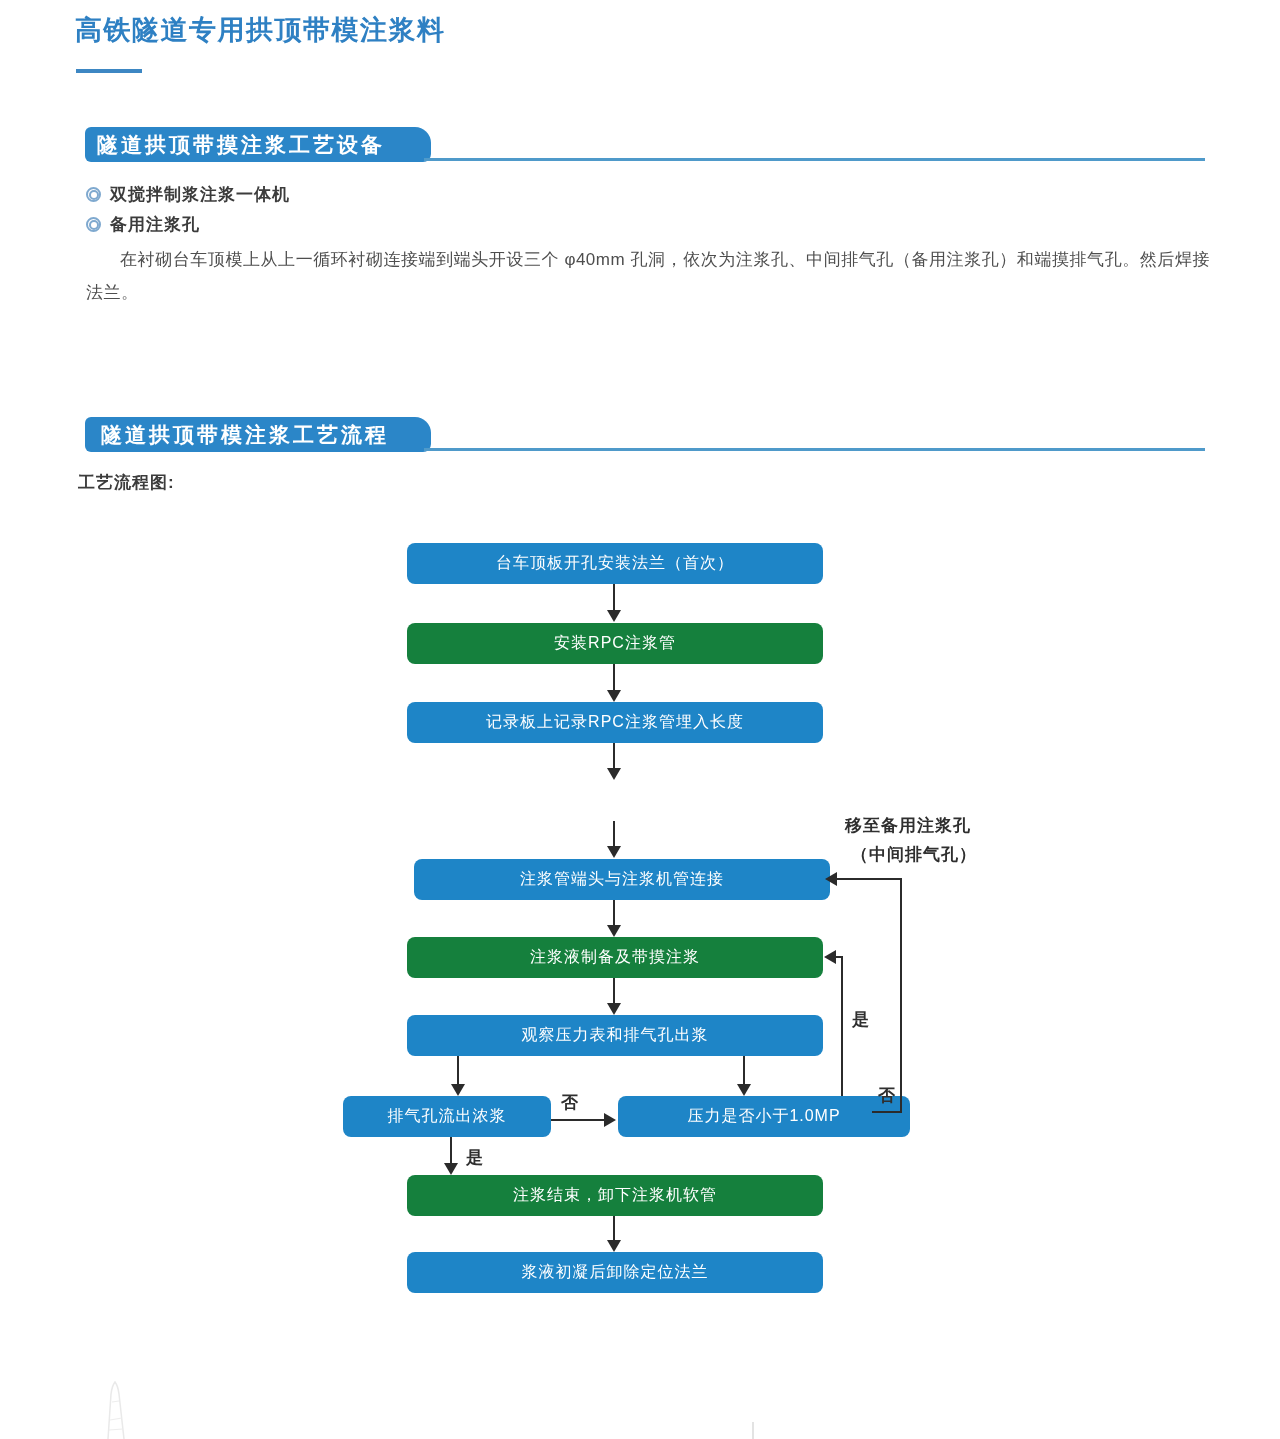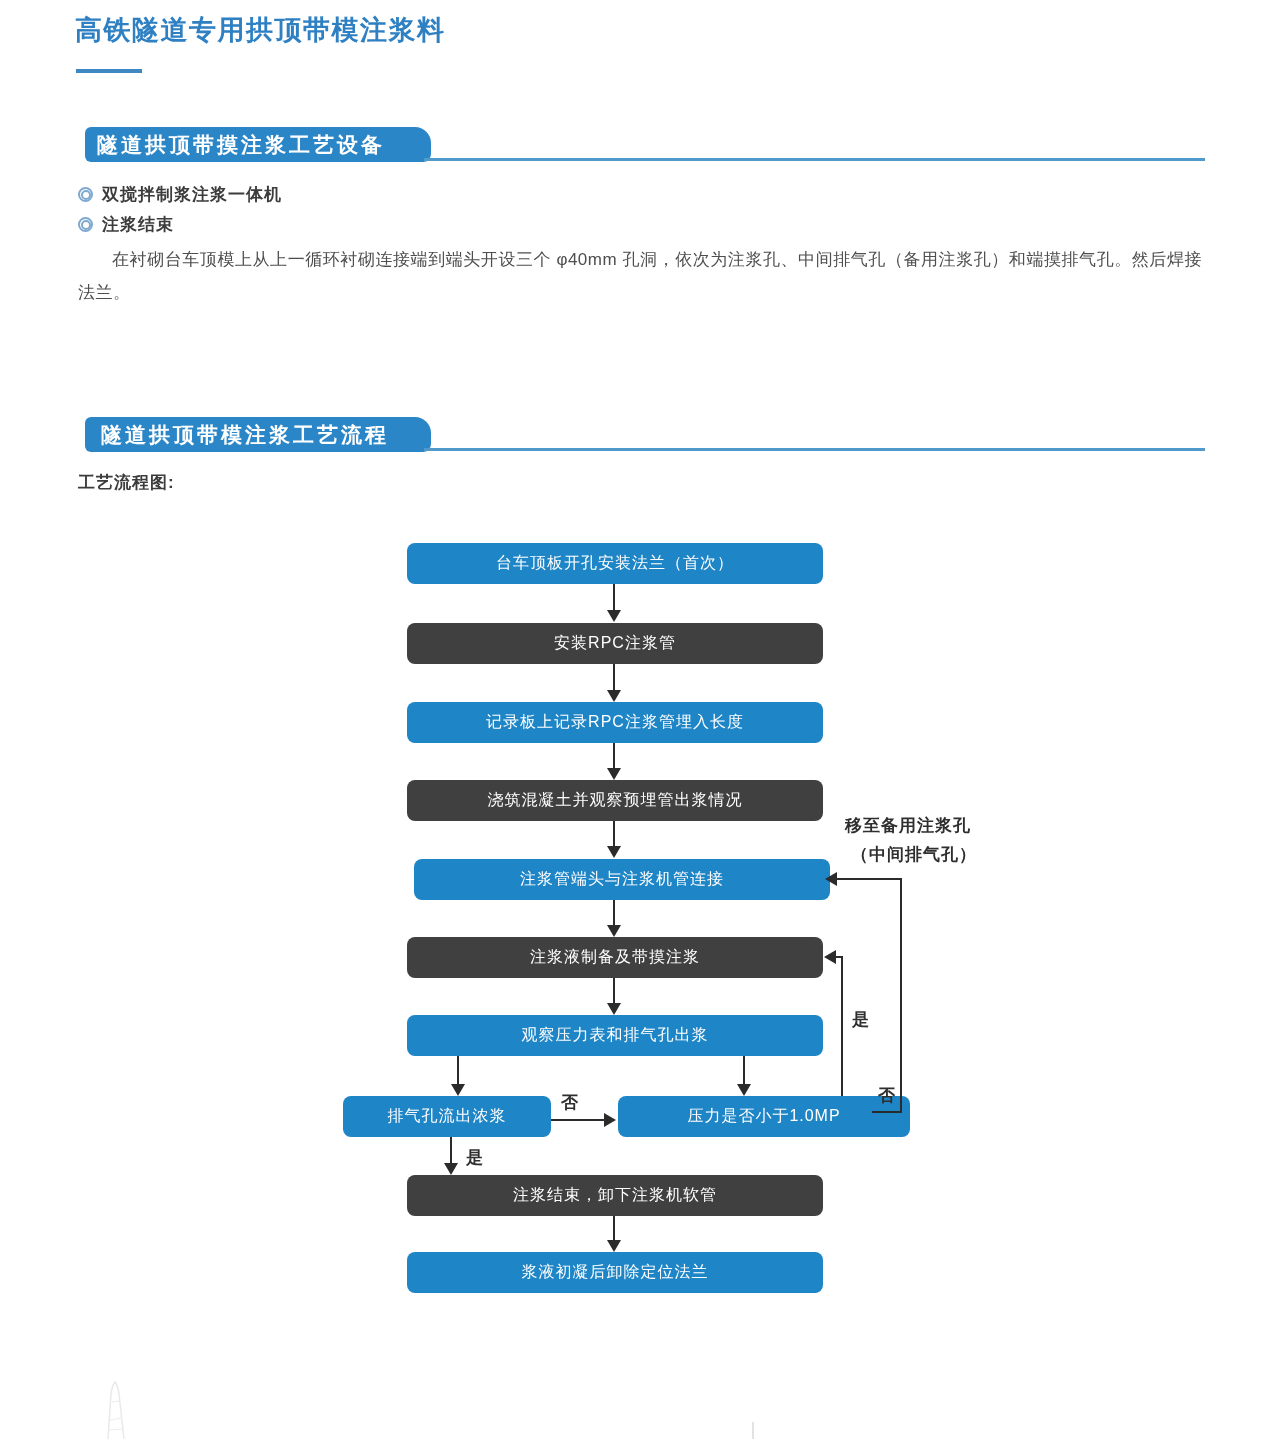--- a/index.html
+++ b/index.html
@@ -11,36 +11,36 @@
   .page-title { position:absolute; left:75px; top:12px; font-size:27px; font-weight:bold;
                 color:#2e80c3; letter-spacing:1.5px; }
   .title-underline { position:absolute; left:76px; top:69px; width:66px; height:4px; background:#3d87c3; }
 
   .banner-badge { position:absolute; left:85px; width:346px; height:35px; background:#2b86c8;
                   border-radius:6px 16px 8px 6px; color:#ffffff; font-size:21px; font-weight:bold;
                   letter-spacing:3px; display:flex; align-items:center; padding:0 16px; }
   .banner-line { position:absolute; height:3px; background:#4f9aca; }
 
   
-  .content { position:absolute; left:78px; width:1124px; color:#4e4e4e; font-size:17px; }
+  .content { position:absolute; left:86px; width:1124px; color:#4e4e4e; font-size:17px; }
   .bullet-row { display:flex; align-items:center; gap:9px; margin-bottom:7px; }
   .ring-icon { width:15px; height:15px; border:2px solid #7fa9cf; border-radius:50%;
                display:inline-flex; align-items:center; justify-content:center; flex:0 0 auto; }
   .ring-icon::after { content:""; width:6px; height:6px; border:2px solid #7fa9cf; border-radius:50%; }
   .bullet-heading { font-weight:bold; font-size:17px; color:#3c3c3c; letter-spacing:1px; }
   .para { text-indent:2em; line-height:33px; text-align:justify; letter-spacing:0.5px; margin-bottom:9px; }
   .figure-label { position:absolute; left:78px; top:471px; font-size:17px; font-weight:bold;
                   color:#3c3c3c; letter-spacing:1px; }
 
   
   .fcbox { position:absolute; left:407px; width:416px; height:41px; border-radius:8px;
            color:#ffffff; font-size:16px; letter-spacing:1px;
            display:flex; align-items:center; justify-content:center; }
   .fcbox.blue { background:#1e85c7; }
-  .fcbox.gray { background:#404040; }
+  .fcbox.gray { background:#15803d; }
 
   .vline { position:absolute; width:2px; background:#2b2b2b; }
   .hline { position:absolute; height:2px; background:#2b2b2b; }
   .ah-down { position:absolute; width:0; height:0;
              border-left:7px solid transparent; border-right:7px solid transparent;
              border-top:12px solid #2b2b2b; }
   .ah-left { position:absolute; width:0; height:0;
              border-top:7px solid transparent; border-bottom:7px solid transparent;
              border-right:12px solid #2b2b2b; }
   .ah-right { position:absolute; width:0; height:0;
@@ -66,36 +66,35 @@
   </div>
   <div class="banner-line" style="left:424px; top:158px; width:781px;"></div>
 
   <div class="content" style="top:183px;">
     <div class="bullet-row">
       <span class="ring-icon"></span>
       <span class="bullet-heading">双搅拌制浆注浆一体机</span>
     </div>
     <div class="bullet-row" style="margin-top:3px;">
       <span class="ring-icon"></span>
-      <span class="bullet-heading">注浆结束</span>
+      <span class="bullet-heading">备用注浆孔</span>
     </div>
     <p class="para">在衬砌台车顶模上从上一循环衬砌连接端到端头开设三个 φ40mm 孔洞，依次为注浆孔、中间排气孔（备用注浆孔）和端摸排气孔。然后焊接法兰。</p>
   </div>
 
   <div class="banner-badge" style="top:417px;">
     <span>隧道拱顶带模注浆工艺流程</span>
   </div>
   <div class="banner-line" style="left:424px; top:448px; width:781px;"></div>
 
   <div class="figure-label">工艺流程图:</div>
 
   <div class="fcbox blue" style="top:543px;">台车顶板开孔安装法兰（首次）</div>
   <div class="fcbox gray" style="top:623px;">安装RPC注浆管</div>
   <div class="fcbox blue" style="top:702px;">记录板上记录RPC注浆管埋入长度</div>
-  <div class="fcbox gray" style="top:780px;">浇筑混凝土并观察预埋管出浆情况</div>
   <div class="fcbox blue" style="top:859px;margin-left:7px;">注浆管端头与注浆机管连接</div>
   <div class="fcbox gray" style="top:937px;">注浆液制备及带摸注浆</div>
   <div class="fcbox blue" style="top:1015px;">观察压力表和排气孔出浆</div>
   <div class="fcbox blue" style="left:343px; width:208px; top:1096px;">排气孔流出浓浆</div>
   <div class="fcbox blue" style="left:618px; width:292px; top:1096px;">压力是否小于1.0MP</div>
   <div class="fcbox gray" style="top:1175px;">注浆结束，卸下注浆机软管</div>
   <div class="fcbox blue" style="top:1252px;">浆液初凝后卸除定位法兰</div>
 
   <div class="vline" style="left:613px; top:584px;  height:27px;"></div>
   <div class="ah-down" style="left:607px; top:610px;"></div>

